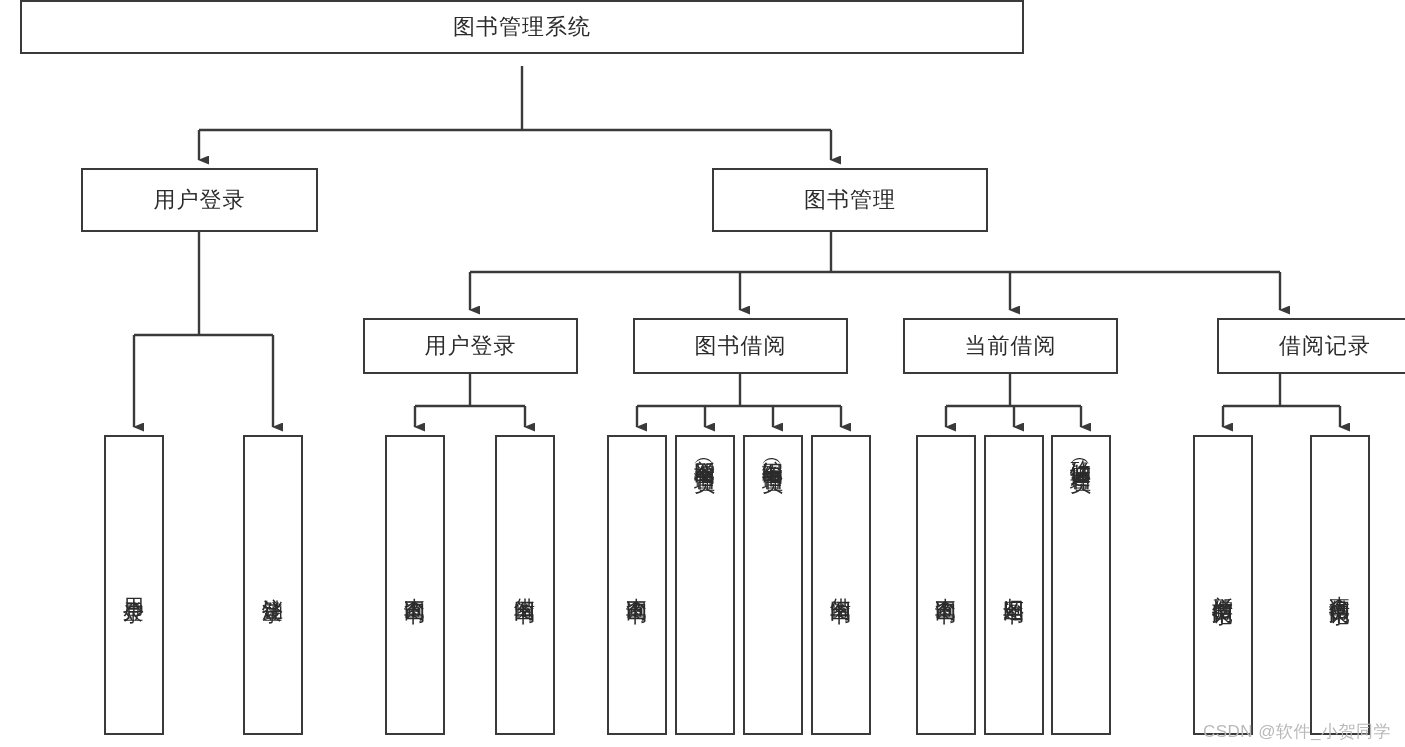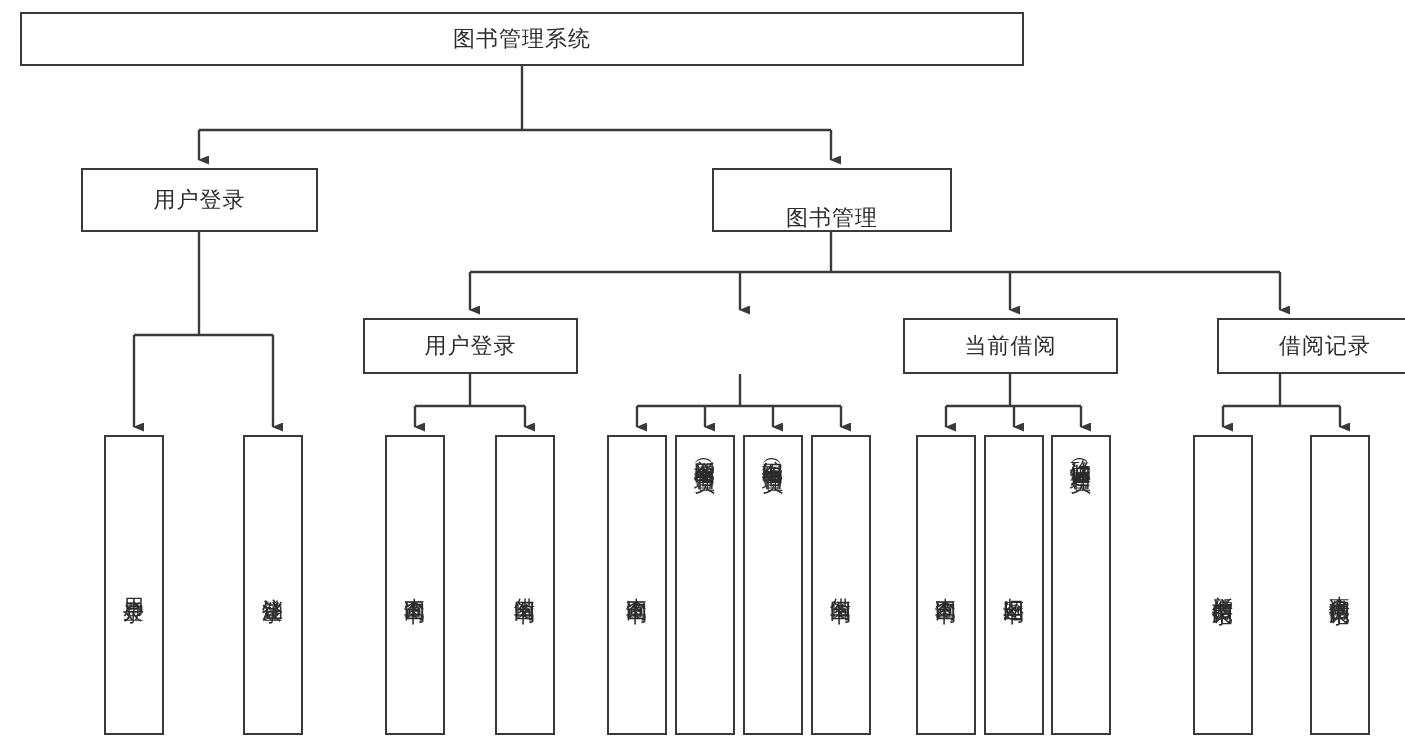--- a/index.html
+++ b/index.html
@@ -118,36 +118,39 @@
       <path d="M1014,406 L1014,427" marker-end="url(#arrowhead)"></path>
       <path d="M1081,406 L1081,427" marker-end="url(#arrowhead)"></path>
 
       <path d="M1280,374 L1280,406"></path>
       <path d="M1223,406 L1340,406"></path>
       <path d="M1223,406 L1223,427" marker-end="url(#arrowhead)"></path>
       <path d="M1340,406 L1340,427" marker-end="url(#arrowhead)"></path>
     </g>
   </svg>
 
-  <div class="node" style="left:20px; top:12px; width:1004px; height:54px;">
+  <div class="node" style="left:20px; top:0; width:1004px; height:54px;">
     <span class="node-label">图书管理系统</span>
   </div>
 
   <div class="node" style="left:81px; top:168px; width:237px; height:64px;">
     <span class="node-label">用户登录</span>
   </div>
 
-  <div class="node" style="left:712px; top:168px; width:240px; height:64px;align-items:flex-end;">
+  <div class="node" style="left:712px; top:168px; width:276px; height:64px;">
     <span class="node-label">图书管理</span>
   </div>
 
   <div class="node" style="left:363px; top:318px; width:215px; height:56px;">
     <span class="node-label">用户登录</span>
   </div>
 
+  <div class="node" style="left:633px; top:318px; width:215px; height:56px;">
+    <span class="node-label">图书借阅</span>
+  </div>
 
   <div class="node" style="left:903px; top:318px; width:215px; height:56px;align-items:center;">
     <span class="node-label">当前借阅</span>
   </div>
 
   <div class="node" style="left:1172px; top:318px; width:216px; height:56px;margin-left:45px;">
     <span class="node-label">借阅记录</span>
   </div>
 
   <div class="node leaf centered" style="left:104px; top:435px; width:60px; height:300px;">
@@ -195,14 +198,15 @@
   </div>
 
   <div class="node leaf centered" style="left:1193px; top:435px; width:60px; height:300px;">
     <span class="node-label">新增借阅记录</span>
   </div>
 
   <div class="node leaf centered" style="left:1310px; top:435px; width:60px; height:300px;">
     <span class="node-label">查询借阅记录</span>
   </div>
 
+  <div id="watermark">CSDN @软件_小贺同学</div>
 
 </div>
 
 </body></html>

